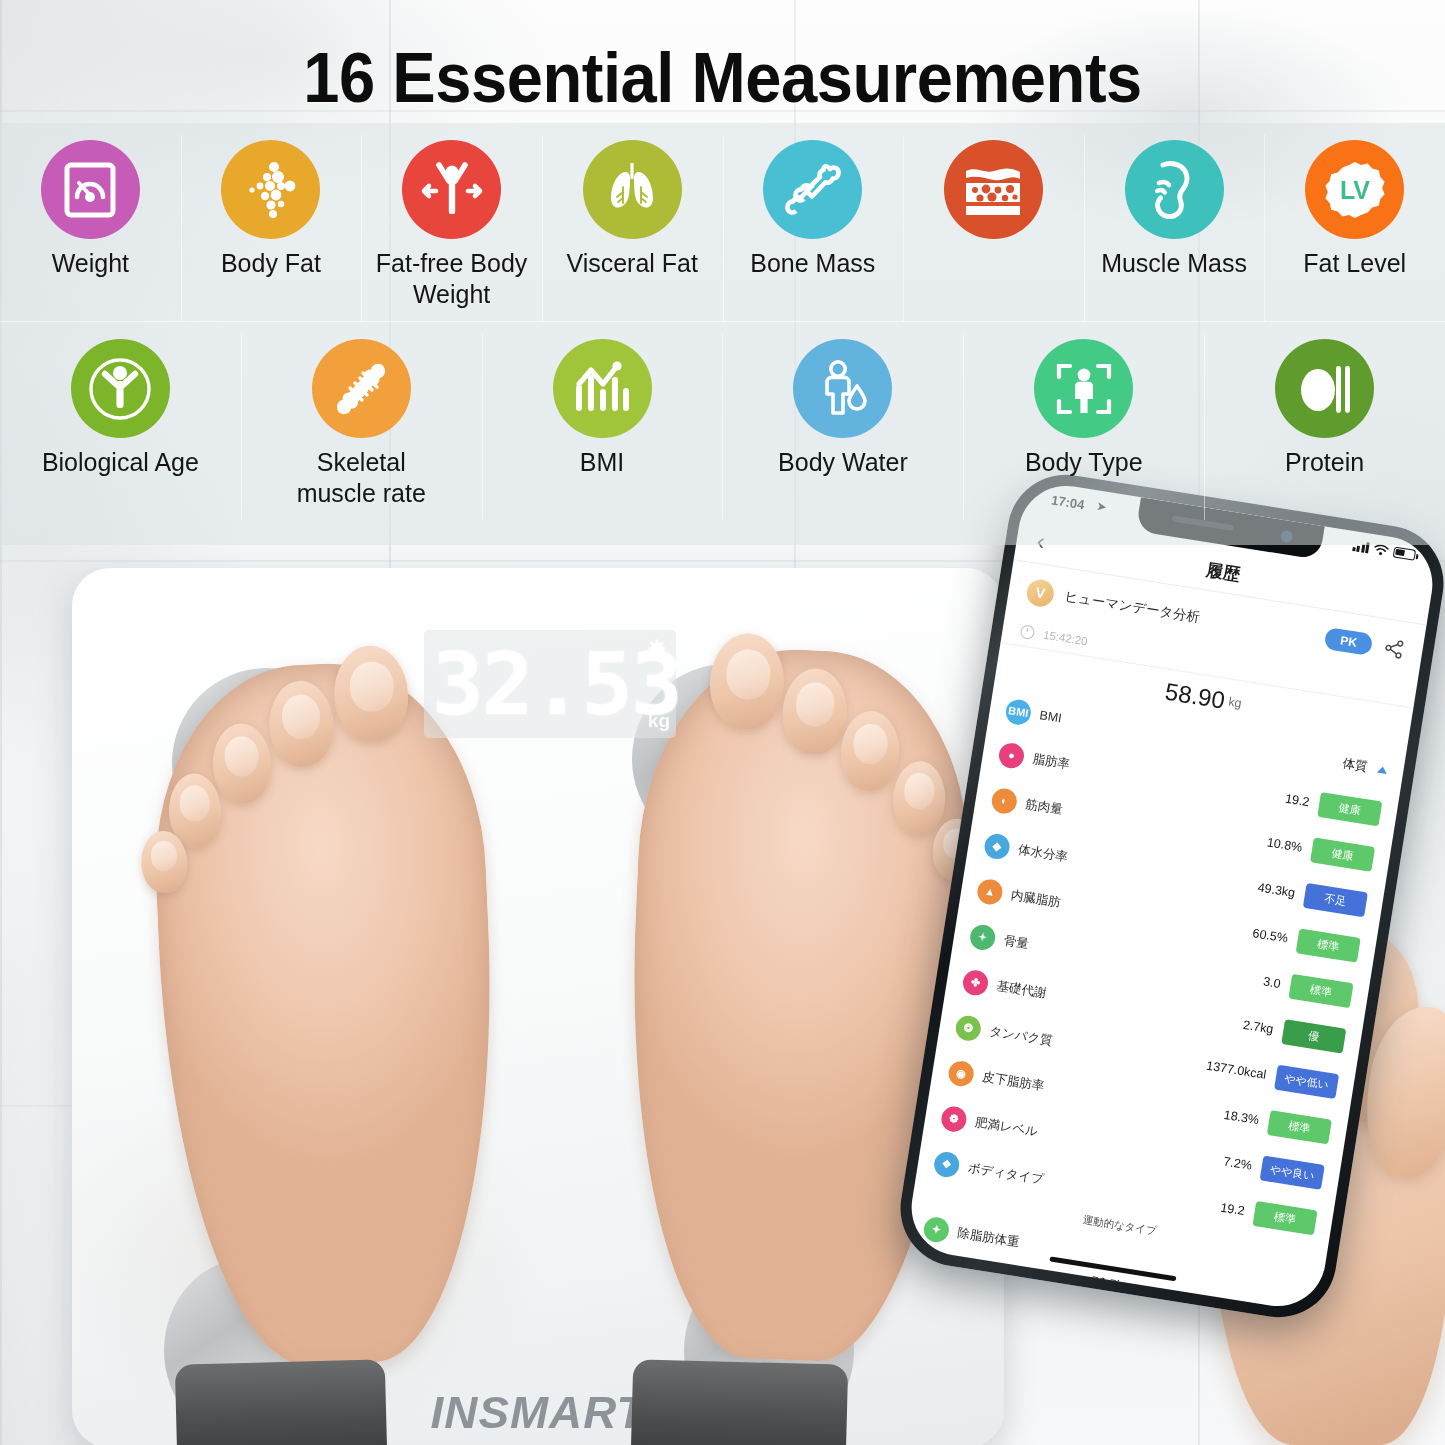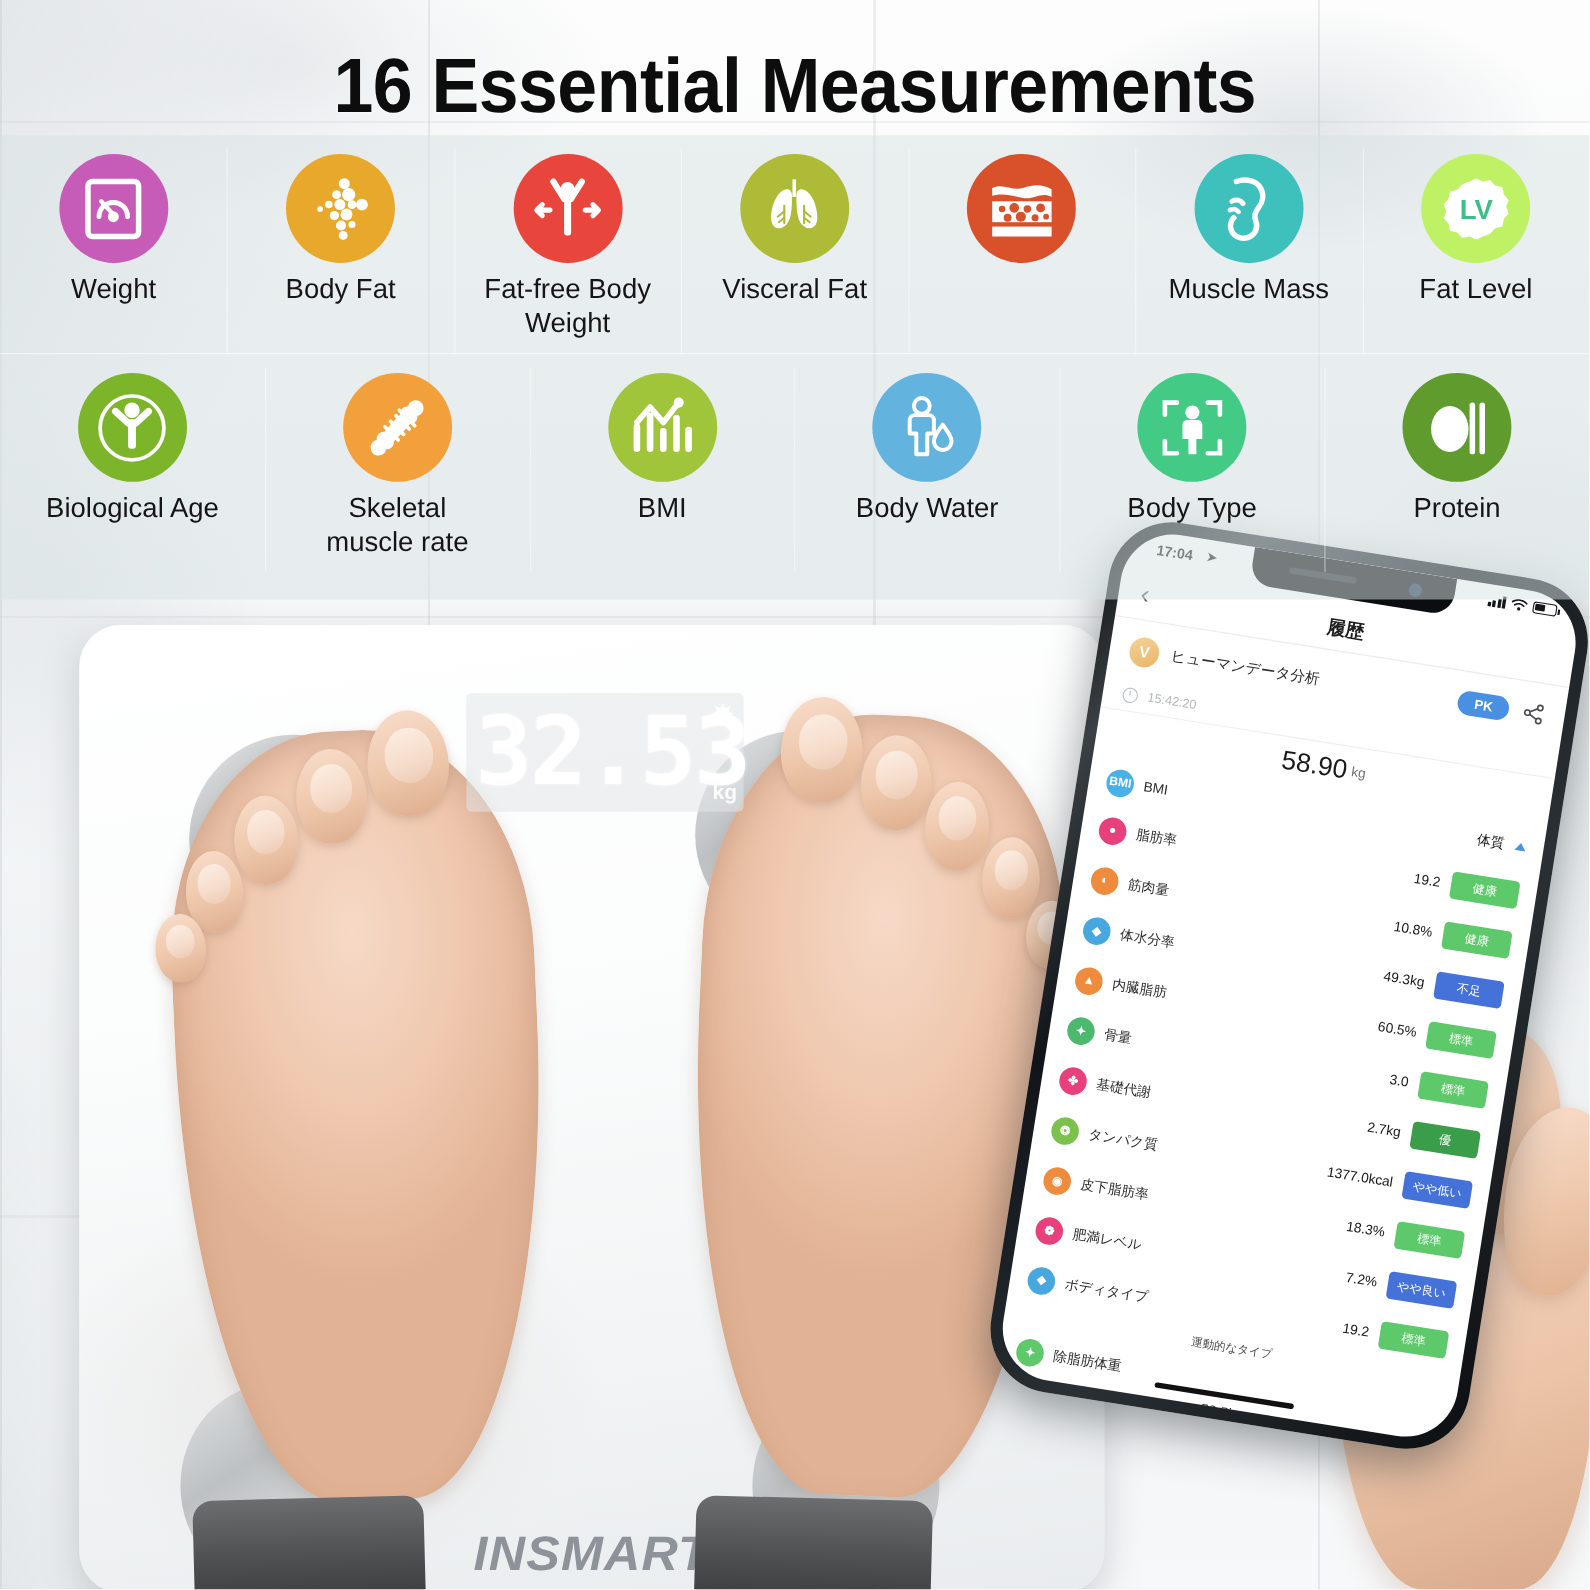--- a/index.html
+++ b/index.html
@@ -652,20 +652,32 @@
                 <path d="M22 39l-5 4"></path>
         <path d="M40 28v16"></path>
                 <path d="M40 33l6 5"></path>
                 <path d="M40 39l5 4"></path>
               </g>
             </svg>
           </div>
           <div class="ilabel">Visceral Fat</div>
         </div>
         <div class="icell">
+          <div class="badge" style="background: rgb(73, 191, 212);">
+            <svg width="62" height="62" viewBox="0 0 62 62">
+      <g fill="none" stroke="#ffffff" stroke-width="4.6" stroke-linejoin="round">
+        <path d="M48 10c3.4-3 8.4-1 8.6 3.4.2 4-3 6.4-6 6.2-1 3.2-4.2 5-7.2 3.6L30 37.5l-6-6L38 18c-1.4-3 .4-6.2 3.6-7.2-.2-3 2.6-5.6 6.4-.8z"></path>
+        <path d="M22 40c-3.4 3-8.4 1-8.6-3.4-.2-4 3-6.4 6-6.2 1-3.2 4.2-5 7.2-3.6"></path>
+        <path d="M14 52c-3.4 3-8.4 1-8.6-3.4C5.2 44.6 8.4 42.2 11.4 42.4c1-3.2 4.2-5 7.2-3.6L31 26"></path>
+              </g>
+            </svg>
+          </div>
+          <div class="ilabel">Bone Mass</div>
+        </div>
+        <div class="icell">
           <div class="badge" style="background: rgb(217, 81, 42);">
             <svg width="64" height="62" viewBox="0 0 64 62">
       <path d="M5 12c10-5 18 3 28 0s16-4 26 1v7c-10-5-16 3-26 1S15 16 5 19z" fill="#ffffff"></path>
       <rect x="5" y="24" width="54" height="19" fill="#ffffff"></rect>
       <g fill="#d9512a">
         <circle cx="14" cy="31" r="3"></circle>
                 <circle cx="25" cy="30" r="4.4"></circle>
                 <circle cx="37" cy="31" r="3.4"></circle>
                 <circle cx="49" cy="30" r="4"></circle>
         <circle cx="19" cy="39" r="3.6"></circle>
@@ -681,21 +693,21 @@
           <div class="badge" style="background: rgb(62, 193, 189);">
             <svg width="62" height="62" viewBox="0 0 62 62">
       <path d="M20 6c8-3 18-1 22 6 3.4 6 2 13-2 18-3.6 4.4-4 8-2.4 12 2 5 .4 11-5 14-6 3.4-14 1-17-5-2-4-1-9 2-12" fill="none" stroke="#ffffff" stroke-width="5" stroke-linecap="round" stroke-linejoin="round"></path>
       <path d="M16 24c4-2 8-1 10 2" fill="none" stroke="#ffffff" stroke-width="4.6" stroke-linecap="round"></path>
       <path d="M14 32c3-1.6 6-1 8 1.6" fill="none" stroke="#ffffff" stroke-width="4.2" stroke-linecap="round"></path>
             </svg>
           </div>
           <div class="ilabel">Muscle Mass</div>
         </div>
         <div class="icell">
-          <div class="badge" style="background: #bef264;">
+          <div class="badge" style="background: #f97316;">
             <svg width="62" height="62" viewBox="0 0 62 62">
       <path d="M31 3l6 3 6.6-1.4 4.6 5 6.6 1.6 1.4 6.6 4.4 5-2.4 6.2 2.4 6.2-4.4 5-1.4 6.6-6.6 1.6-4.6 5L37 56l-6 3-6-3-6.6 1.4-4.6-5-6.6-1.6L5.8 44.2l-4.4-5L3.8 33 1.4 26.8l4.4-5L7.2 15.2l6.6-1.6 4.6-5L25 6z" fill="#ffffff"></path>
       <text x="31" y="40" text-anchor="middle" font-family="Liberation Sans, sans-serif" font-size="25" font-weight="bold" fill="#3fbd88">LV</text>
             </svg>
           </div>
           <div class="ilabel">Fat Level</div>
         </div>
       </div>
     <div class="irow" id="irow-2">
         <div class="icell">

